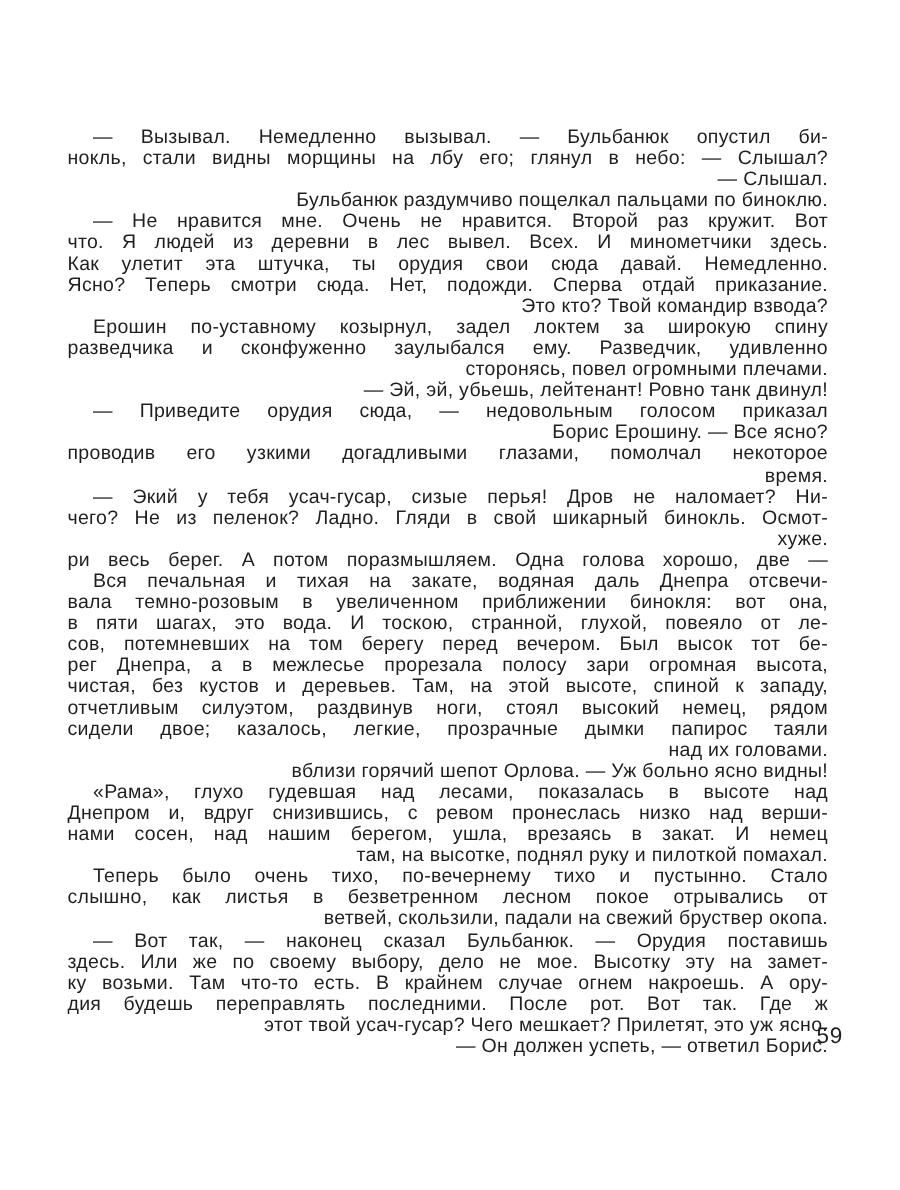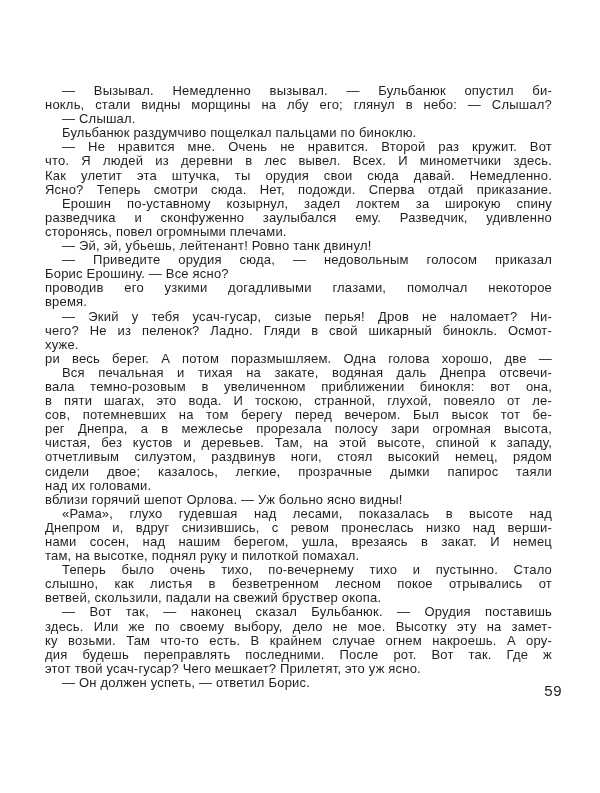--- a/index.html
+++ b/index.html
@@ -21,21 +21,21 @@
     left: 45px;
     top: 56px;
     width: 507px;
     font-size: 13px;
     line-height: 14.1px;
     letter-spacing: 0.2px;
     font-weight: 400;
     margin-top: 28px;
   }
   .line {
-    text-align: left;
+    text-align: right;
     white-space: normal;
   }
   .line.just {
     text-align: justify;
     text-align-last: justify;
   }
   .line.indent {
     padding-left: 17px;
   }
   .page-number {
@@ -54,20 +54,21 @@
 <div class="page">
   <div class="text-block">
       <div class="line indent just">— Вызывал. Немедленно вызывал. — Бульбанюк опустил би-</div>
       <div class="line just">нокль, стали видны морщины на лбу его; глянул в небо: — Слышал?</div>
       <div class="line indent">— Слышал.</div>
       <div class="line indent">Бульбанюк раздумчиво пощелкал пальцами по биноклю.</div>
       <div class="line indent just">— Не нравится мне. Очень не нравится. Второй раз кружит. Вот</div>
       <div class="line just">что. Я людей из деревни в лес вывел. Всех. И минометчики здесь.</div>
       <div class="line just">Как улетит эта штучка, ты орудия свои сюда давай. Немедленно.</div>
       <div class="line just">Ясно? Теперь смотри сюда. Нет, подожди. Сперва отдай приказание.</div>
+      <div class="line">Это кто? Твой командир взвода?</div>
       <div class="line indent just">Ерошин по-уставному козырнул, задел локтем за широкую спину</div>
       <div class="line just">разведчика и сконфуженно заулыбался ему. Разведчик, удивленно</div>
       <div class="line">сторонясь, повел огромными плечами.</div>
       <div class="line indent">— Эй, эй, убьешь, лейтенант! Ровно танк двинул!</div>
       <div class="line indent just">— Приведите орудия сюда, — недовольным голосом приказал</div>
       <div class="line">Борис Ерошину. — Все ясно?</div>
       <div class="line just">проводив его узкими догадливыми глазами, помолчал некоторое</div>
       <div class="line">время.</div>
       <div class="line indent just">— Экий у тебя усач-гусар, сизые перья! Дров не наломает? Ни-</div>
       <div class="line just">чего? Не из пеленок? Ладно. Гляди в свой шикарный бинокль. Осмот-</div>

